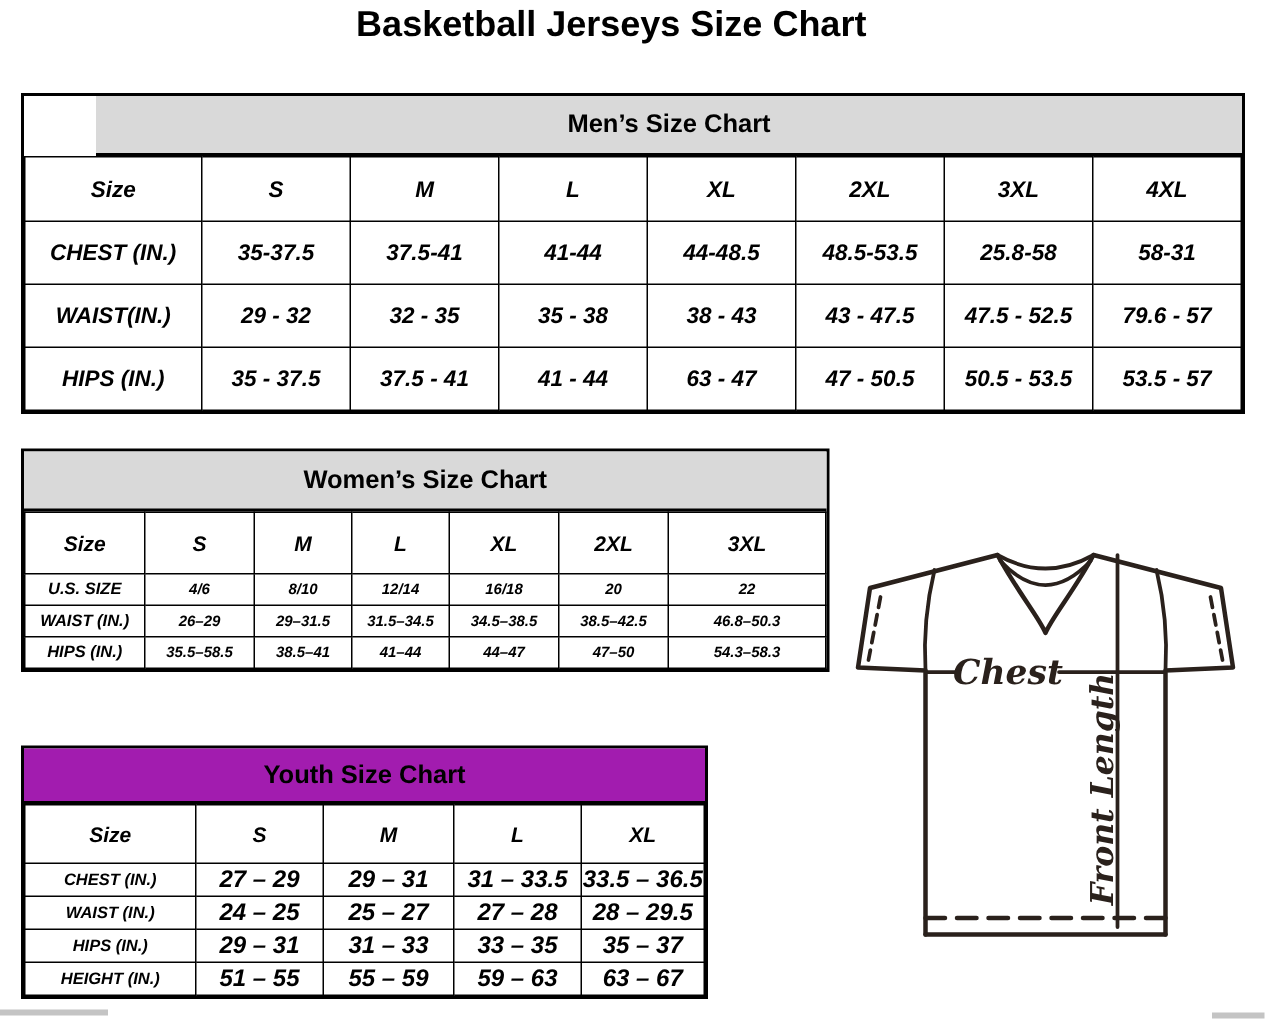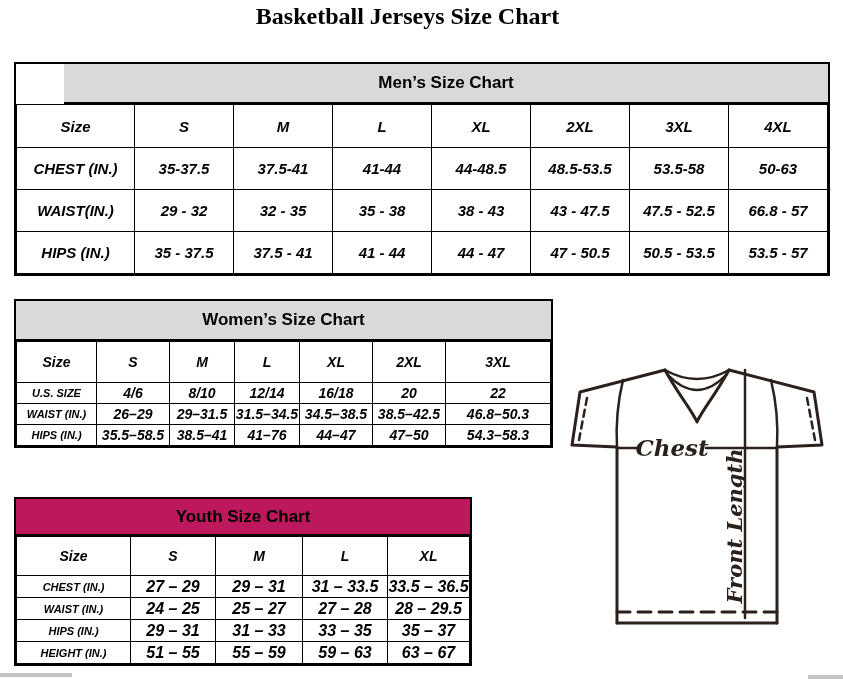--- a/index.html
+++ b/index.html
@@ -2,21 +2,21 @@
 <html><head>
 <meta charset="utf-8">
 <style>
   html,body{margin:0;padding:0;}
   body{
     width:843px;height:679px;position:relative;background:#ffffff;
     font-family:"Liberation Sans",sans-serif;color:#000;overflow:hidden;
   }
   .page-title{
     position:absolute;top:3px;left:0;width:815px;text-align:center;
-    font-size:24px;font-weight:bold;letter-spacing:0px;font-family:Liberation Serif, serif;
+    font-size:24px;font-weight:bold;letter-spacing:0px;
   }
   .tbl{position:absolute;border:2px solid #000;background:#fff;box-sizing:content-box;}
   .tbl .band{
     border-bottom:2px solid #000;display:flex;align-items:center;justify-content:center;
     font-weight:bold;font-size:17px;
   }
   .tbl table{border-collapse:collapse;table-layout:fixed;font-style:italic;}
   .tbl th,.tbl td{
     border:1px solid #000;text-align:center;vertical-align:middle;
     font-weight:bold;padding:0;overflow:hidden;white-space:nowrap;
@@ -25,21 +25,21 @@
   .tbl-mens{left:14px;top:62px;}
   .tbl-mens .band{height:38px;}
   .tbl-mens table{width:811px;}
   .tbl-mens th{height:42px;font-size:15px;}
   .tbl-mens td{height:41px;font-size:15px;}
   
   .tbl-womens{left:14px;top:299px;}
   .tbl-womens .band{height:38px;}
   .tbl-womens table{width:534px;}
   .tbl-womens th{height:40px;font-size:14px;}
-  .tbl-womens td{height:20px;font-size:14px;}
+  .tbl-womens td{height:20px;font-size:10px;}
   .tbl-womens td:first-child{font-size:11px;}
   
   .tbl-youth{left:14px;top:497px;}
   .tbl-youth .band{height:35px;}
   .tbl-youth table{width:453px;}
   .tbl-youth th{height:38px;font-size:14px;}
   .tbl-youth td{height:21px;font-size:16px;}
   .tbl-youth td:first-child{font-size:11px;}
   
   .jersey{position:absolute;left:560px;top:358px;width:283px;height:270px;}
@@ -82,39 +82,39 @@
         </tr>
       </thead>
       <tbody>
         <tr>
           <td>CHEST (IN.)</td>
           <td>35-37.5</td>
           <td>37.5-41</td>
           <td>41-44</td>
           <td>44-48.5</td>
           <td>48.5-53.5</td>
-          <td>53.5-58</td>
-          <td>50-63</td>
+          <td>25.8-58</td>
+          <td>58-31</td>
         </tr>
         <tr>
           <td>WAIST(IN.)</td>
           <td>29 - 32</td>
           <td>32 - 35</td>
           <td>35 - 38</td>
           <td>38 - 43</td>
           <td>43 - 47.5</td>
           <td>47.5 - 52.5</td>
-          <td>66.8 - 57</td>
+          <td>79.6 - 57</td>
         </tr>
         <tr>
           <td>HIPS (IN.)</td>
           <td>35 - 37.5</td>
           <td>37.5 - 41</td>
           <td>41 - 44</td>
-          <td>44 - 47</td>
+          <td>63 - 47</td>
           <td>47 - 50.5</td>
           <td>50.5 - 53.5</td>
           <td>53.5 - 57</td>
         </tr>
       </tbody>
     </table>
 </div>
 
 <div class="tbl tbl-womens">
   <div class="band" style="background: rgb(217, 217, 217);">Women’s Size Chart</div>
@@ -155,31 +155,31 @@
           <td>29–31.5</td>
           <td>31.5–34.5</td>
           <td>34.5–38.5</td>
           <td>38.5–42.5</td>
           <td>46.8–50.3</td>
         </tr>
         <tr>
           <td>HIPS (IN.)</td>
           <td>35.5–58.5</td>
           <td>38.5–41</td>
-          <td>41–76</td>
+          <td>41–44</td>
           <td>44–47</td>
           <td>47–50</td>
           <td>54.3–58.3</td>
         </tr>
       </tbody>
     </table>
 </div>
 
 <div class="tbl tbl-youth">
-  <div class="band" style="background: #be185d;">Youth Size Chart</div>
+  <div class="band" style="background: #a21caf;">Youth Size Chart</div>
   <table>
       <colgroup>
         <col style="width: 114px;">
         <col style="width: 85px;">
         <col style="width: 87px;">
         <col style="width: 85px;">
         <col style="width: 82px;">
       </colgroup>
       <thead>
         <tr>

